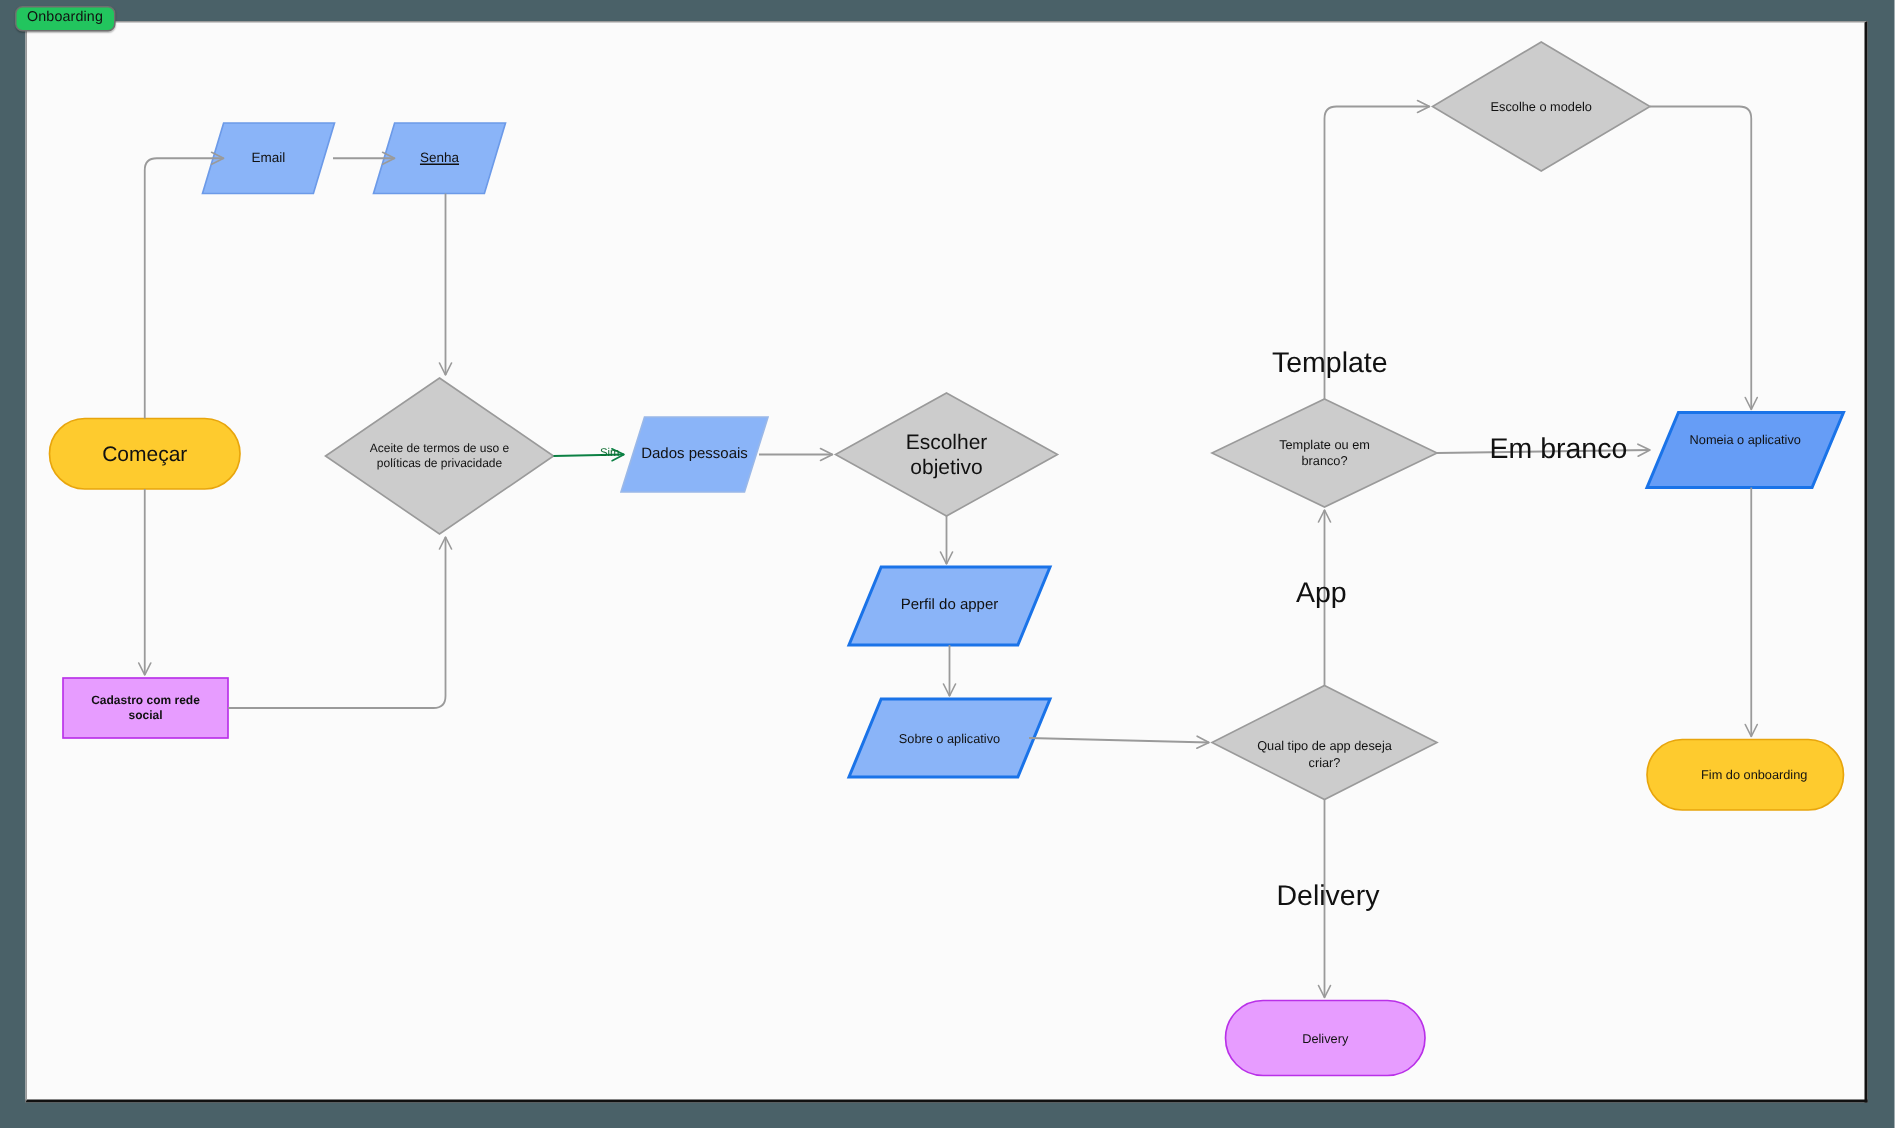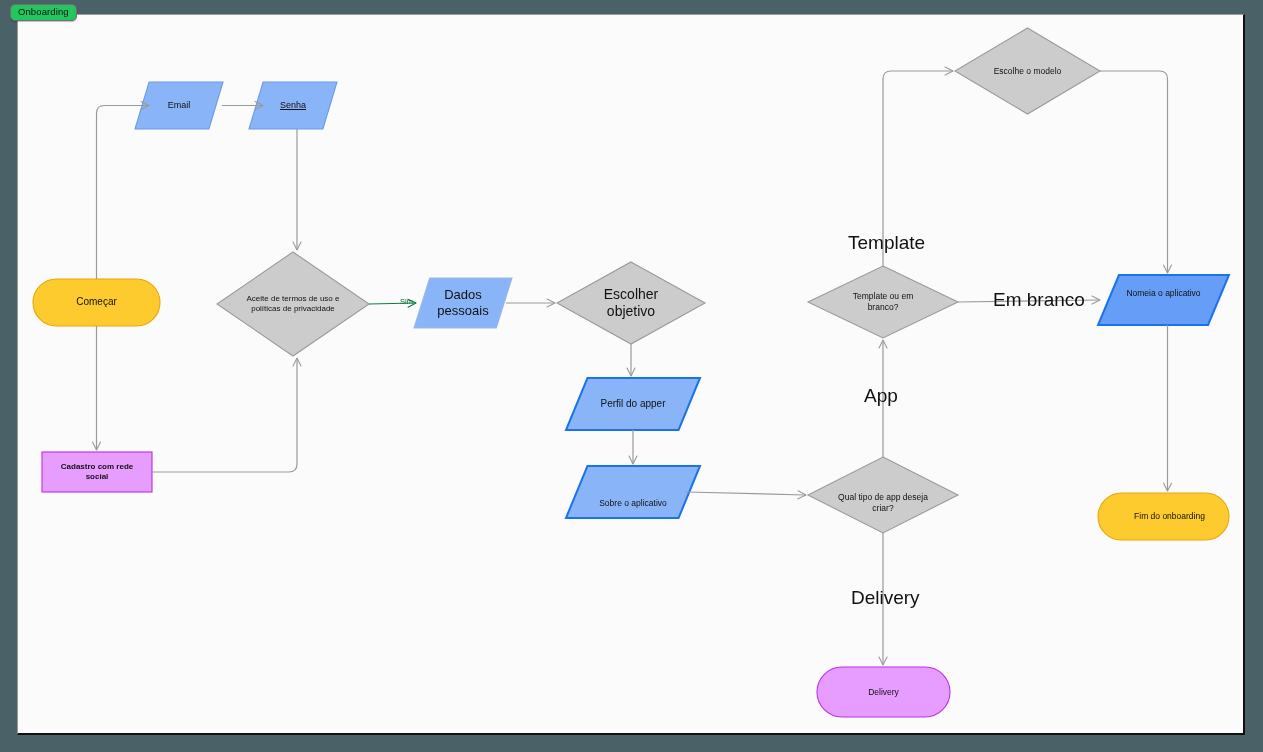--- a/index.html
+++ b/index.html
@@ -125,53 +125,53 @@
         <path d="M615,415 L615,449" fill="none" stroke="#9a9a9a" stroke-width="1.2" stroke-linejoin="round" marker-end="url(#arr-gray)"></path>
         <path d="M668,477 L788,480" fill="none" stroke="#9a9a9a" stroke-width="1.2" stroke-linejoin="round" marker-end="url(#arr-gray)"></path>
         <path d="M865,442 L865,325" fill="none" stroke="#9a9a9a" stroke-width="1.2" stroke-linejoin="round" marker-end="url(#arr-gray)"></path>
         <path d="M865,518 L865,650" fill="none" stroke="#9a9a9a" stroke-width="1.2" stroke-linejoin="round" marker-end="url(#arr-gray)"></path>
         <path d="M865,251 L865,64 Q865,56 873,56 L935,56" fill="none" stroke="#9a9a9a" stroke-width="1.2" marker-end="url(#arr-gray)"></path>
         <path d="M940,287 L1082,285" fill="none" stroke="#9a9a9a" stroke-width="1.2" stroke-linejoin="round" marker-end="url(#arr-gray)"></path>
         <path d="M1082,56 L1141.5,56 Q1149.5,56 1149.5,64 L1149.5,258" fill="none" stroke="#9a9a9a" stroke-width="1.2" marker-end="url(#arr-gray)"></path>
         <path d="M1149.5,310 L1149.5,476" fill="none" stroke="#9a9a9a" stroke-width="1.2" stroke-linejoin="round" marker-end="url(#arr-gray)"></path>
       </svg>
     <div id="node-layer">
-        <div class="node-label" style="left: 15px; top: 264px; width: 127px; height: 47px; font-size: 10px;">
+        <div class="node-label" style="left: 15px; top: 264px; width: 127px; height: 47px; font-size: 14px;">
           <span style="max-width: 101.6px;">Começar</span>
         </div>
         <div class="node-hit" title="Começar" style="left: 15px; top: 264px; width: 127px; height: 47px;"></div>
         <div class="node-label" style="left: 117px; top: 67px; width: 88px; height: 47px; font-size: 9px;">
           <span style="max-width: 70.4px;">Email</span>
         </div>
         <div class="node-hit" title="Email" style="left: 117px; top: 67px; width: 88px; height: 47px;"></div>
         <div class="node-label" style="left: 231px; top: 67px; width: 88px; height: 47px; font-size: 9px;">
           <span style="max-width: 70.4px; text-decoration: underline;">Senha</span>
         </div>
         <div class="node-hit" title="Senha" style="left: 231px; top: 67px; width: 88px; height: 47px;"></div>
         <div class="node-label" style="left: 24px; top: 437px; width: 110px; height: 40px; font-size: 8px;">
           <span style="max-width: 88px; font-weight: bold;">Cadastro com rede social</span>
         </div>
         <div class="node-hit" title="Cadastro com rede social" style="left: 24px; top: 437px; width: 110px; height: 40px;"></div>
         <div class="node-label" style="left: 199px; top: 237px; width: 152px; height: 104px; font-size: 8px;">
           <span style="max-width: 94.24px;">Aceite de termos de uso e políticas de privacidade</span>
         </div>
         <div class="node-hit" title="Aceite de termos de uso e políticas de privacidade" style="left: 199px; top: 237px; width: 152px; height: 104px;"></div>
-        <div class="node-label" style="left: 396px; top: 263px; width: 98px; height: 50px; font-size: 13px;">
+        <div class="node-label" style="left: 396px; top: 263px; width: 98px; height: 50px; font-size: 10px;">
           <span style="max-width: 78.4px;">Dados pessoais</span>
         </div>
         <div class="node-hit" title="Dados pessoais" style="left: 396px; top: 263px; width: 98px; height: 50px;"></div>
         <div class="node-label" style="left: 539px; top: 247px; width: 148px; height: 82px; font-size: 14px;">
           <span style="max-width: 91.76px;">Escolher objetivo</span>
         </div>
         <div class="node-hit" title="Escolher objetivo" style="left: 539px; top: 247px; width: 148px; height: 82px;"></div>
         <div class="node-label" style="left: 548px; top: 363px; width: 134px; height: 52px; font-size: 10px;">
           <span style="max-width: 107.2px;">Perfil do apper</span>
         </div>
         <div class="node-hit" title="Perfil do apper" style="left: 548px; top: 363px; width: 134px; height: 52px;"></div>
-        <div class="node-label" style="left: 548px; top: 451px; width: 134px; height: 52px; font-size: 8.5px; margin-top: 11px;">
+        <div class="node-label" style="left: 548px; top: 451px; width: 134px; height: 52px; font-size: 8.5px;">
           <span style="max-width: 107.2px;">Sobre o aplicativo</span>
         </div>
         <div class="node-hit" title="Sobre o aplicativo" style="left: 548px; top: 451px; width: 134px; height: 52px;"></div>
         <div class="node-label" style="left: 790px; top: 442px; width: 150px; height: 76px; font-size: 8.5px;">
           <span style="max-width: 93px; margin-top: 16px;">Qual tipo de app deseja criar?</span>
         </div>
         <div class="node-hit" title="Qual tipo de app deseja criar?" style="left: 790px; top: 442px; width: 150px; height: 76px;"></div>
         <div class="node-label" style="left: 799px; top: 652px; width: 133px; height: 50px; font-size: 8.5px;">
           <span style="max-width: 106.4px;">Delivery</span>
         </div>

